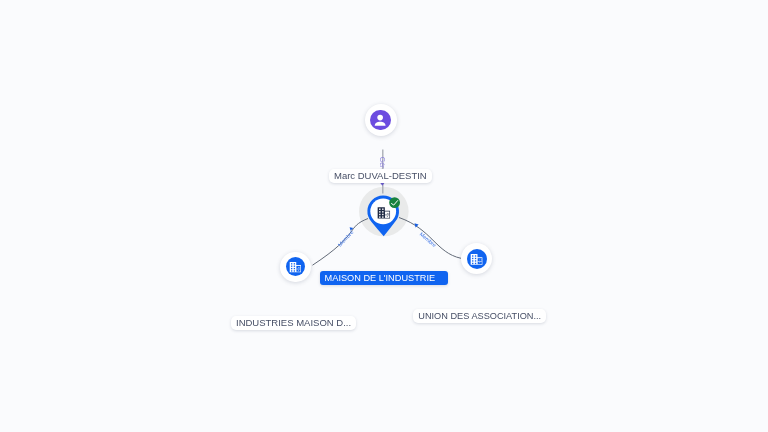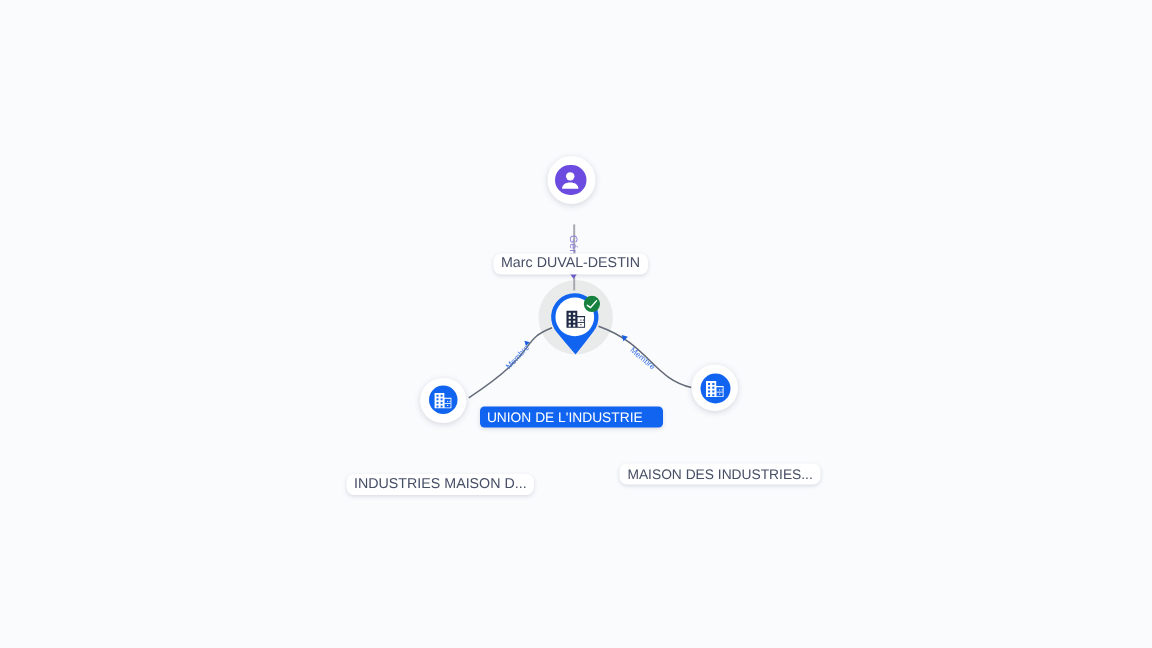--- a/index.html
+++ b/index.html
@@ -72,21 +72,21 @@
         <rect x="17.3" y="12.8" width="1.2" height="1.2"></rect>
           <rect x="20" y="12.8" width="1.2" height="1.2"></rect>
         <rect x="14.3" y="15.4" width="7" height="1"></rect>
         <rect x="17.3" y="17.6" width="1.2" height="1.2"></rect>
       </g>
     </svg>
     <svg width="11.2" height="11.2" viewBox="0 0 24 24" style="position:absolute;left:388.5px;top:196.5px;">
       <circle cx="12" cy="12" r="11.6" fill="#17823f"></circle>
       <path d="M5.4,14.1 L10.1,17.3 L18.5,7.7" stroke="#fff" stroke-width="2.1" fill="none" stroke-linecap="round" stroke-linejoin="round"></path>
     </svg>
-    <div class="lbl main" style="left:320px;top:236.5px;">UNION DE L'INDUSTRIE</div>
+    <div class="lbl main" style="left:320px;top:236.5px;">MAISON DE L'INDUSTRIE</div>
   </div>
 
   <div class="node">
     <div class="circ" style="left:280.1px;top:251.6px;width:30.5px;height:30.5px;">
       <div class="inner" style="width:19px;height:19px;background:#1064f0;">
         <svg width="14.2" height="13.6" viewBox="0 0 24 24">
           <path fill="#fff" d="M2.5 3.5h11.5v18H2.5z M13 9h9.3v12.5H13z"></path>
           <g fill="#1064f0">
             <rect x="4.8" y="5.6" width="2.3" height="2.3"></rect>
               <rect x="9.6" y="5.6" width="2.3" height="2.3"></rect>
@@ -128,16 +128,16 @@
           </g>
           <g fill="#fff">
             <rect x="17.3" y="12.8" width="1.2" height="1.2"></rect>
               <rect x="20" y="12.8" width="1.2" height="1.2"></rect>
             <rect x="14.3" y="15.4" width="7" height="1"></rect>
             <rect x="17.3" y="17.6" width="1.2" height="1.2"></rect>
           </g>
         </svg>
       </div>
     </div>
-    <div class="lbl" style="left:413.3px;top:274.8px;font-size:9.2px;">MAISON DES INDUSTRIES...</div>
+    <div class="lbl" style="left:413.3px;top:274.8px;font-size:9.2px;">UNION DES ASSOCIATION...</div>
   </div>
 
   </div>
 
 </body></html>

